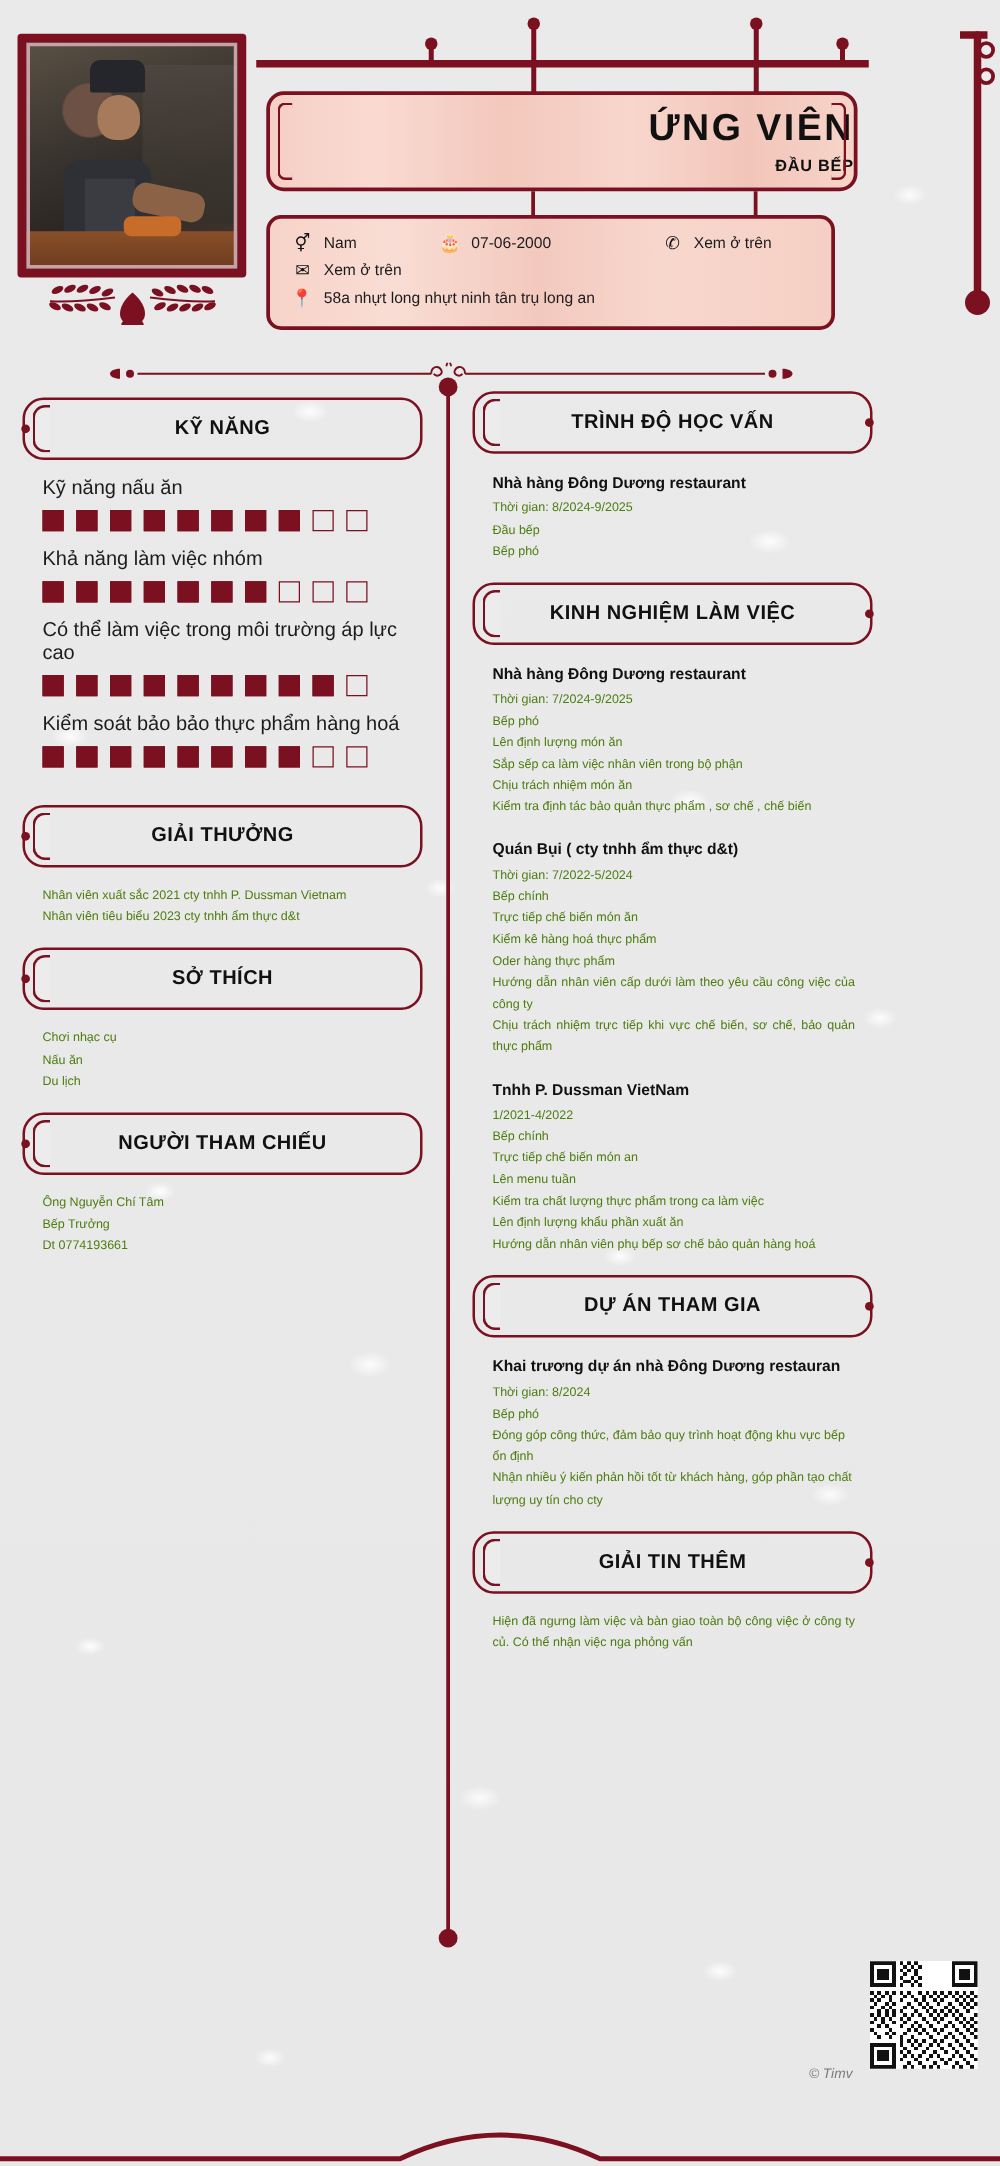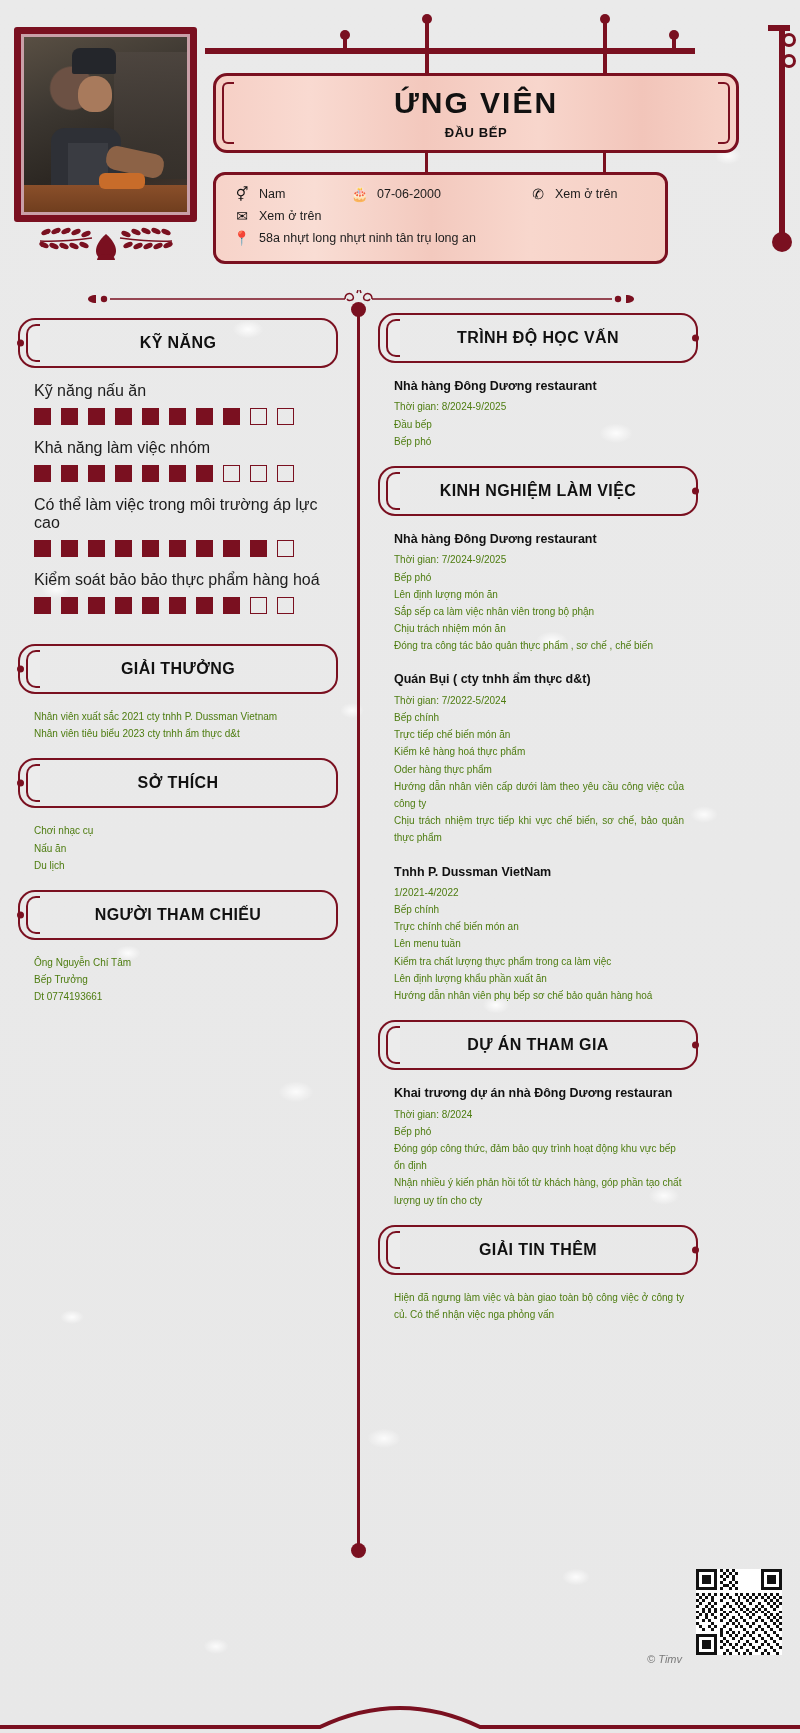--- a/index.html
+++ b/index.html
@@ -88,27 +88,27 @@
     border-radius: 3px;
   }
   .rb-top { position:absolute; right:10px; top:25px; width:22px; height:6px; background:#7a1020; }
   .rb-c1 { position:absolute; right:4px; top:33px; width:14px; height:14px; border:3px solid #7a1020; border-radius:50%; background:#ececec; }
   .rb-c2 { position:absolute; right:4px; top:54px; width:14px; height:14px; border:3px solid #7a1020; border-radius:50%; background:#ececec; }
   .rb-end { position:absolute; right:8px; top:232px; width:20px; height:20px; border-radius:50%; background:#7a1020; }
 
   .name-plate {
     position: absolute;
     left: 213px; top: 73px;
-    width: 526px; height: 80px;
+    width: 473px; height: 80px;
     background: linear-gradient(90deg,#f6cfc5 0%, #f9dad1 18%, #f3c8bd 40%, #f8d6cc 62%, #f2c5ba 82%, #f7d4c9 100%);
     border: 3px solid #7a1020;
     border-radius: 14px;
     display: flex;
     flex-direction: column;
-    align-items: center;
+    align-items: flex-end;
     justify-content: center;
   }
   .name-plate::before, .name-plate::after {
     content:""; position:absolute; top:6px; bottom:6px; width:10px;
     border:2px solid #7a1020; border-radius:6px;
   }
   .name-plate::before { left:6px; border-right:none; border-radius:6px 0 0 6px; }
   .name-plate::after  { right:6px; border-left:none;  border-radius:0 6px 6px 0; }
   .name-title {
     font-size: 30px; font-weight: bold; letter-spacing: 2px; color: #111;
@@ -446,39 +446,39 @@
     <span class="sec-title">KINH NGHIỆM LÀM VIỆC</span>
   </div>
 
   <div class="entry">
     <div class="entry-title">Nhà hàng Đông Dương restaurant</div>
     <div class="body-line">Thời gian: 7/2024-9/2025</div>
     <div class="body-line">Bếp phó</div>
     <div class="body-line">Lên định lượng món ăn</div>
     <div class="body-line">Sắp sếp ca làm việc nhân viên trong bộ phận</div>
     <div class="body-line">Chịu trách nhiệm món ăn</div>
-    <div class="body-line just">Đóng tra công tác bảo quản thực phẩm , sơ chế , chế biến</div>
+    <div class="body-line just">Kiểm tra định tác bảo quản thực phẩm , sơ chế , chế biến</div>
   </div>
 
   <div class="entry">
     <div class="entry-title">Quán Bụi ( cty tnhh ẩm thực d&amp;t)</div>
     <div class="body-line">Thời gian: 7/2022-5/2024</div>
     <div class="body-line">Bếp chính</div>
     <div class="body-line">Trực tiếp chế biến món ăn</div>
     <div class="body-line">Kiểm kê hàng hoá thực phẩm</div>
     <div class="body-line">Oder hàng thực phẩm</div>
     <div class="body-line just">Hướng dẫn nhân viên cấp dưới làm theo yêu cầu công việc của công ty</div>
     <div class="body-line just">Chịu trách nhiệm trực tiếp khi vực chế biến, sơ chế, bảo quản thực phẩm</div>
   </div>
 
   <div class="entry">
     <div class="entry-title">Tnhh P. Dussman VietNam</div>
     <div class="body-line">1/2021-4/2022</div>
     <div class="body-line">Bếp chính</div>
-    <div class="body-line">Trực chính chế biến món an</div>
+    <div class="body-line">Trực tiếp chế biến món an</div>
     <div class="body-line">Lên menu tuần</div>
     <div class="body-line">Kiểm tra chất lượng thực phẩm trong ca làm việc</div>
     <div class="body-line">Lên định lượng khẩu phần xuất ăn</div>
     <div class="body-line just">Hướng dẫn nhân viên phụ bếp sơ chế bảo quản hàng hoá</div>
   </div>
 
   <div class="sec-head right-cap">
     <span class="sec-title">DỰ ÁN THAM GIA</span>
   </div>
   <div class="entry">

